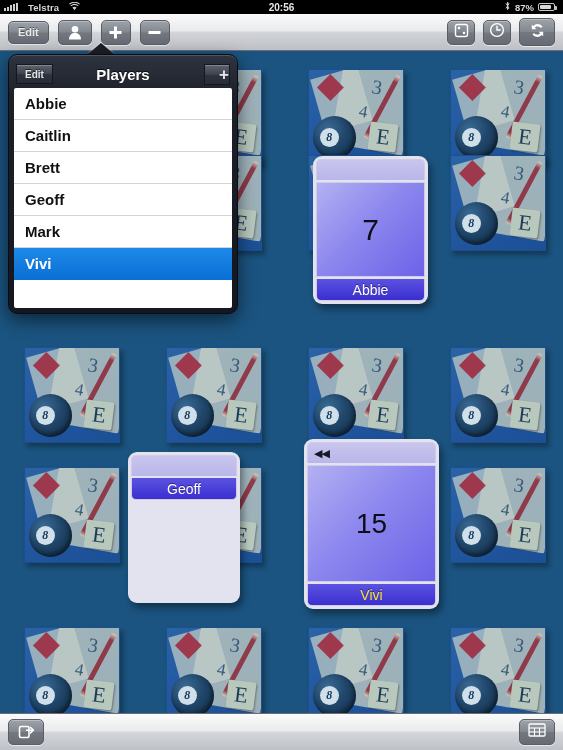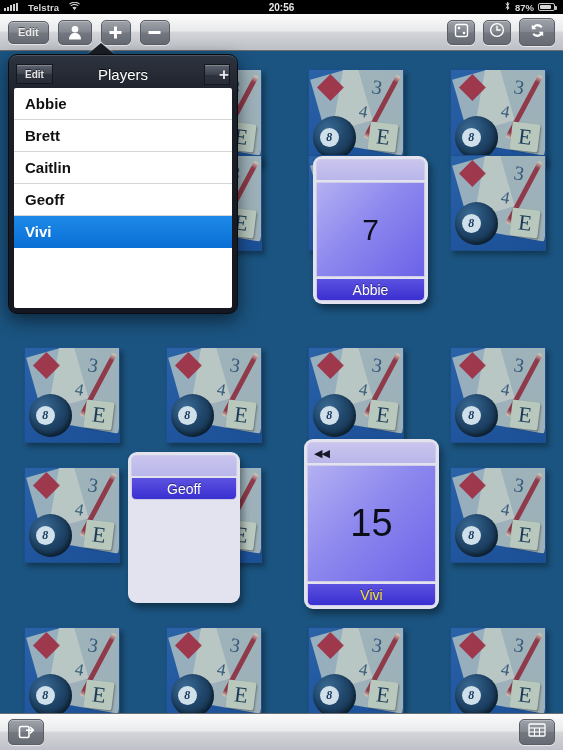--- a/index.html
+++ b/index.html
@@ -155,35 +155,35 @@
     font-family:"Liberation Sans", sans-serif;
   }
   .card .ftr {
     height:22px; margin-top:2px; border-radius:0 0 5px 5px;
     background:linear-gradient(to bottom,#5c52e0 0%,#3a2fd0 100%);
     border:1px solid #cfcce8; border-top:none;
     display:flex; align-items:center; justify-content:center;
     font-size:14px; color:#ffffff; text-shadow:0 -1px 0 rgba(0,0,0,.45);
   }
   .card.active .ftr { color:#f5e63a; }
-  .card.active .score { font-size:38px; }
+  .card.active .score { font-size:28px; }
   .rewind { color:#171726; font-size:11px; letter-spacing:-1px; }
 
   
   .popover {
     position:absolute; left:8px; top:54px; width:230px; height:260px;
     background:linear-gradient(to bottom,#2e3440 0%,#1c2029 16%,#141720 100%);
     border:1px solid #0a0c11; border-radius:9px;
     box-shadow:0 6px 18px rgba(0,0,0,.55), inset 0 1px 0 rgba(255,255,255,.16);
     padding:5px; z-index:59; display:flex; flex-direction:column;
   }
   .pop-head { height:28px; position:relative; display:flex; align-items:center; }
   .pop-title {
     position:absolute; left:0; width:100%; text-align:center;
-    font-size:15px; font-weight:normal; color:#fff; text-shadow:0 -1px 0 rgba(0,0,0,.8);
+    font-size:15px; font-weight:bold; color:#fff; text-shadow:0 -1px 0 rgba(0,0,0,.8);
   }
   .pop-btn {
     position:relative; z-index:2;
     background:linear-gradient(to bottom,#5e646f 0%,#3d434e 50%,#2e343f 52%,#272c36 100%);
     border:1px solid #14171e; border-radius:0;
     box-shadow:inset 0 1px 0 rgba(255,255,255,.22);
     color:#e8e8ea; display:flex; align-items:center; justify-content:flex-end;
     cursor:pointer;
   }
   .pop-edit { margin-left:2px; height:20px; padding:0 8px; font-size:10px; font-weight:bold;
@@ -596,27 +596,30 @@
     <div class="pop-title">Players</div>
     <div class="pop-btn pop-add">
       <span>+</span>
     </div>
   </div>
   <div class="pop-list" id="plist">
       <div class="prow">
         <span>Abbie</span>
       </div>
       <div class="prow">
+        <span>Caitlin</span>
+      </div>
+      <div class="prow">
         <span>Brett</span>
-      </div>
-      <div class="prow">
-        <span>Caitlin</span>
       </div>
       <div class="prow">
         <span>Geoff</span>
+      </div>
+      <div class="prow">
+        <span>Mark</span>
       </div>
       <div class="prow sel">
         <span>Vivi</span>
       </div>
       <div class="prow blank"></div>
     </div>
 </div>
 
 <div class="bottombar">
   <div class="btn bb-btn">

